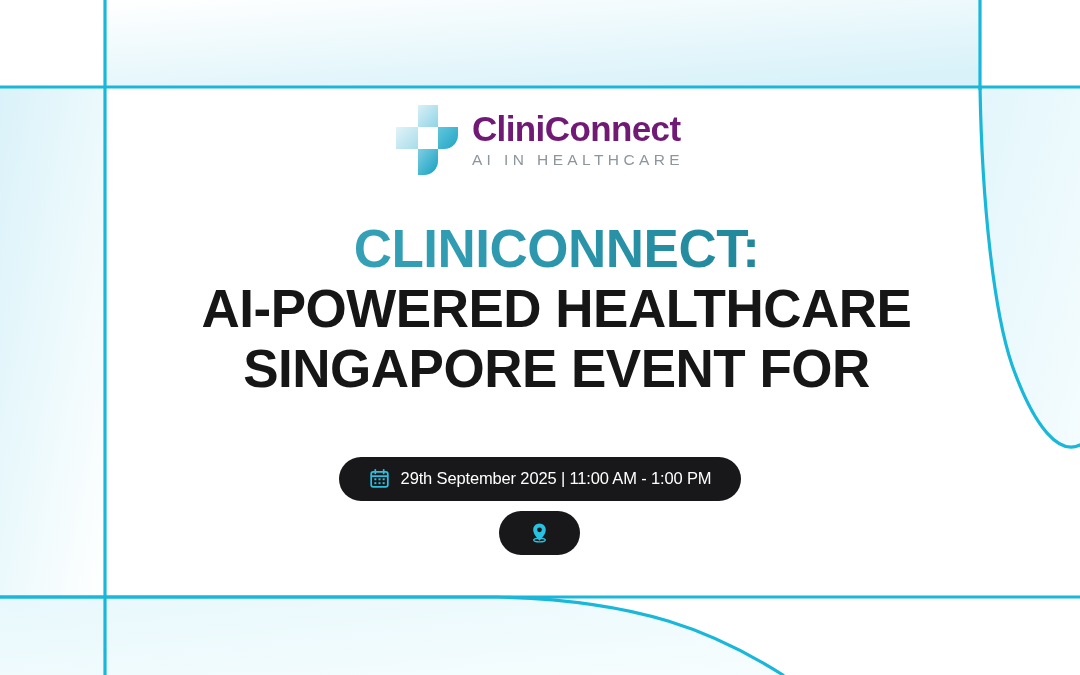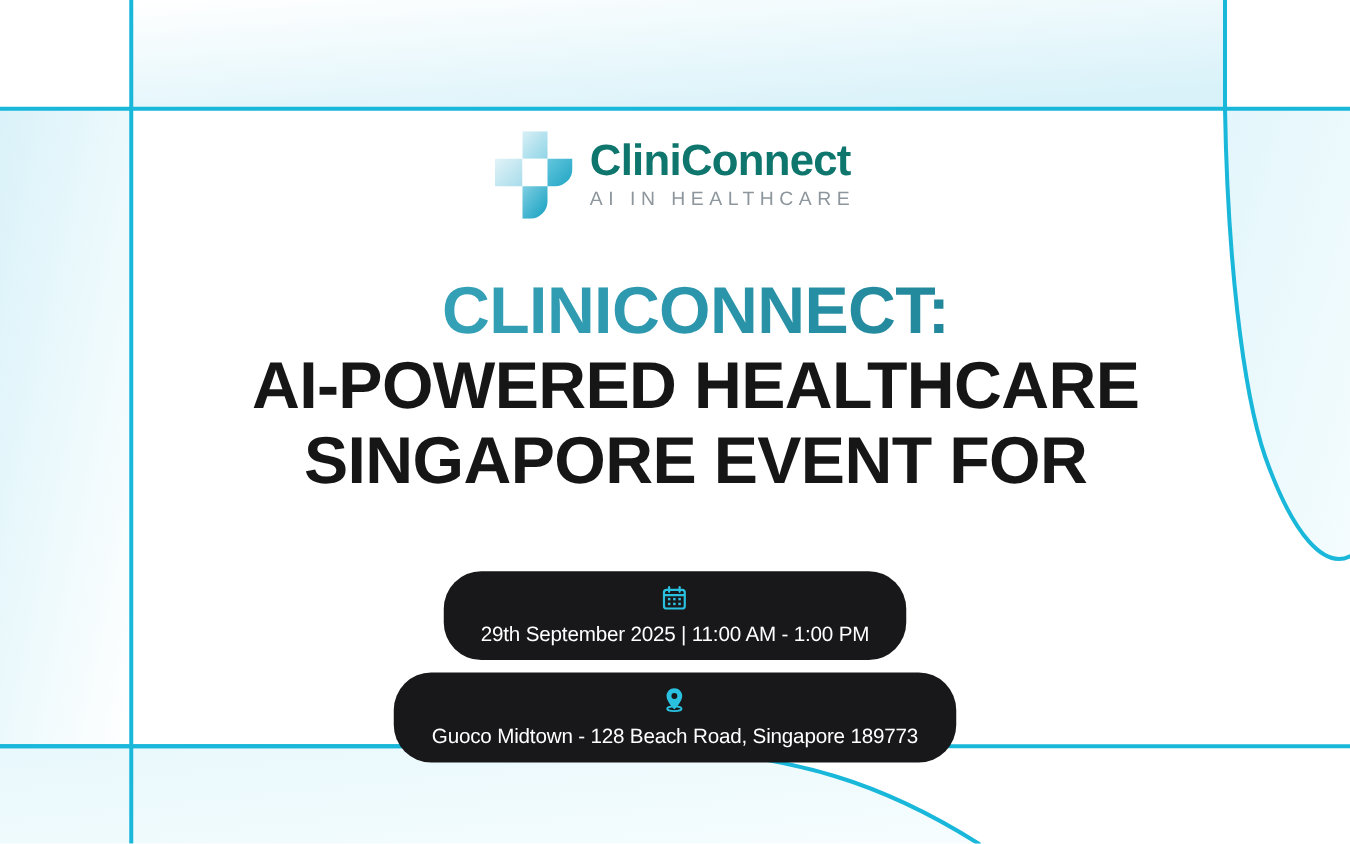--- a/index.html
+++ b/index.html
@@ -29,21 +29,21 @@
   }
 
   
   .logo-lockup {
     display:flex; align-items:center; gap:14px;
     margin-top:105px;
   }
   .logo-mark { width:62px; height:70px; flex:0 0 auto; display:block; }
   .logo-text { display:flex; flex-direction:column; justify-content:center; }
   .logo-word {
-    font-size:35px; font-weight:bold; color:#0f766e;
+    font-size:35px; font-weight:bold; color:#701a75;
     letter-spacing:-0.6px; line-height:1.0;
   }
   .logo-tag {
     font-size:15.5px; font-weight:normal; color:#8d969c;
     letter-spacing:4.4px; line-height:1.2; margin-top:5px;
   }
 
   
   .headline { margin-top:44px; text-align:center; width:100%; }
   .headline-line {
@@ -66,21 +66,20 @@
     display:flex; flex-direction:column; align-items:center; gap:10px;
   }
   .pill {
     display:inline-flex; align-items:center; gap:11px;
     background:#18181a; color:#ffffff;
     border-radius:30px;
     padding:11px 30px 12px 30px;
     font-size:16.5px; font-weight:500;
     letter-spacing:-0.15px;
     white-space:nowrap;
-    flex-direction:column;
   }
   .pill-icon { flex:0 0 auto; display:block; width:21px; height:21px; }
   .pill-text { line-height:1; }
 </style>
 </head>
 <body>
 
 <div class="canvas">
 
   <div class="bg-decor">
@@ -207,18 +206,17 @@
         </svg>
         <span class="pill-text">29th September 2025 | 11:00 AM - 1:00 PM</span>
       </div>
 
       <div class="pill">
         <svg class="pill-icon" viewBox="0 0 24 24" xmlns="http://www.w3.org/2000/svg" aria-hidden="true">
           <path d="M12 1.8c-4 0-7.2 3.2-7.2 7.2 0 5.3 7.2 12.3 7.2 12.3s7.2-7 7.2-12.3c0-4-3.2-7.2-7.2-7.2z" fill="#2ac0e0"></path>
           <circle cx="12" cy="8.9" r="2.7" fill="#18181a"></circle>
           <ellipse cx="12" cy="20.6" rx="6.6" ry="2.1" fill="none" stroke="#2ac0e0" stroke-width="1.6"></ellipse>
         </svg>
-        <span class="pill-text">Guoco Midtown - 128 Beach Road, Singapore 189773</span>
       </div>
 
     </div>
   </div>
 </div>
 
 </body></html>

